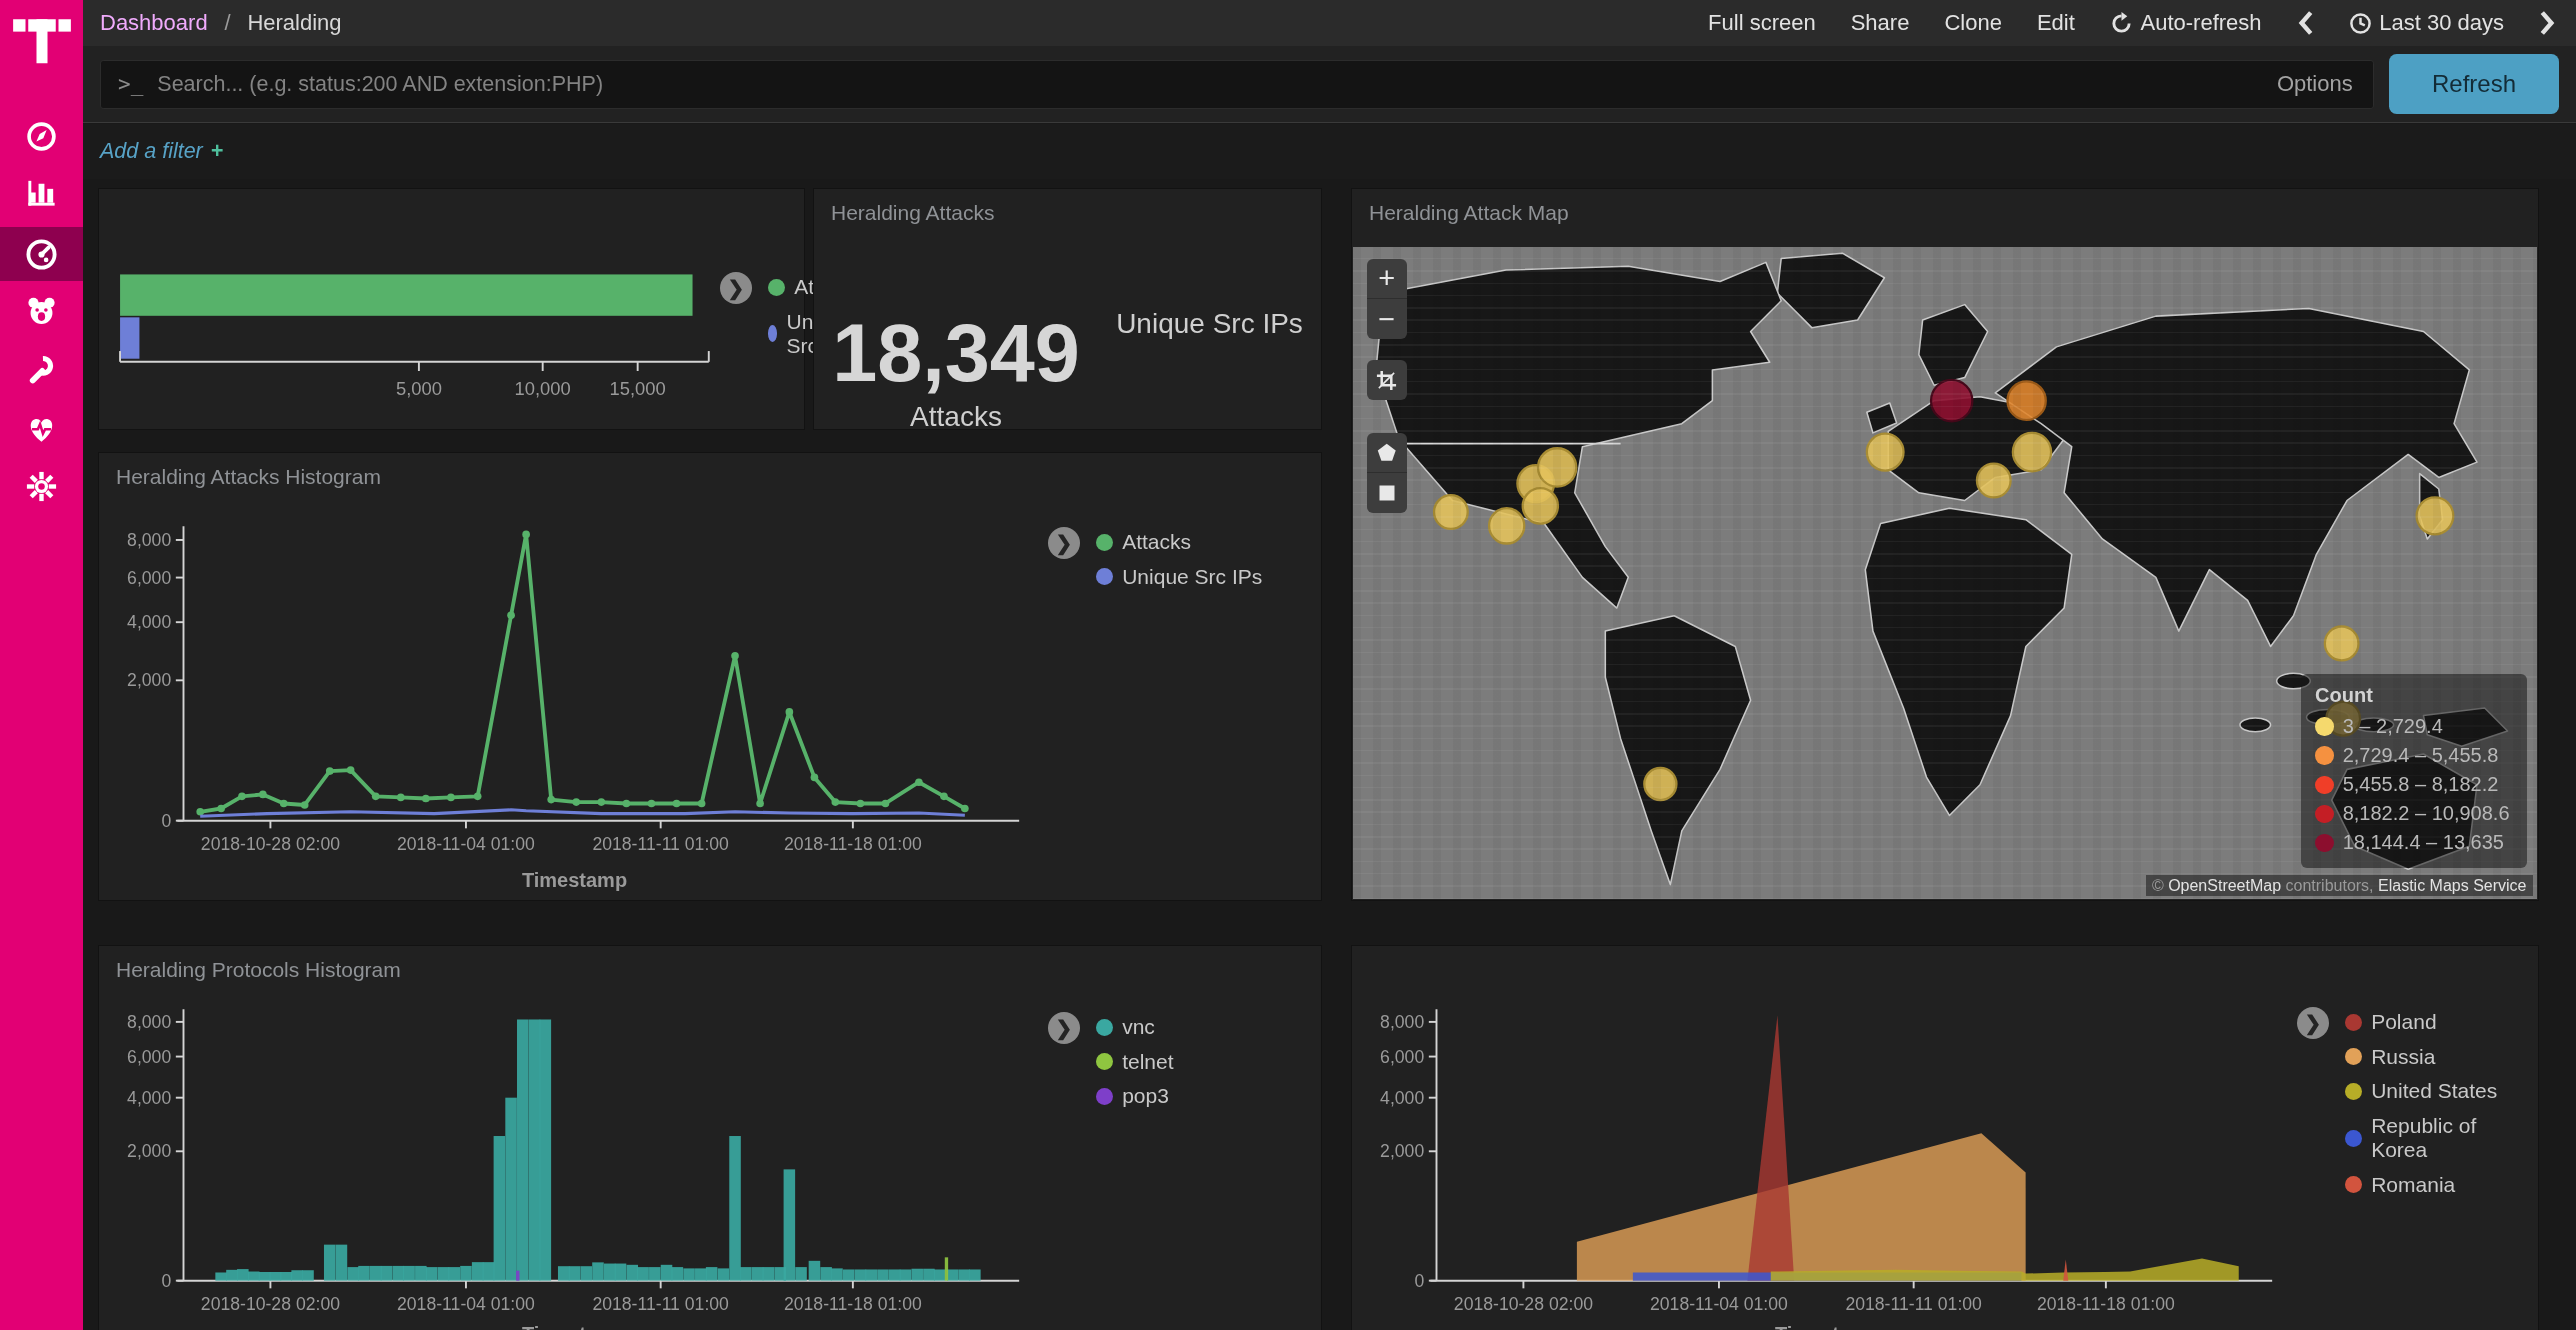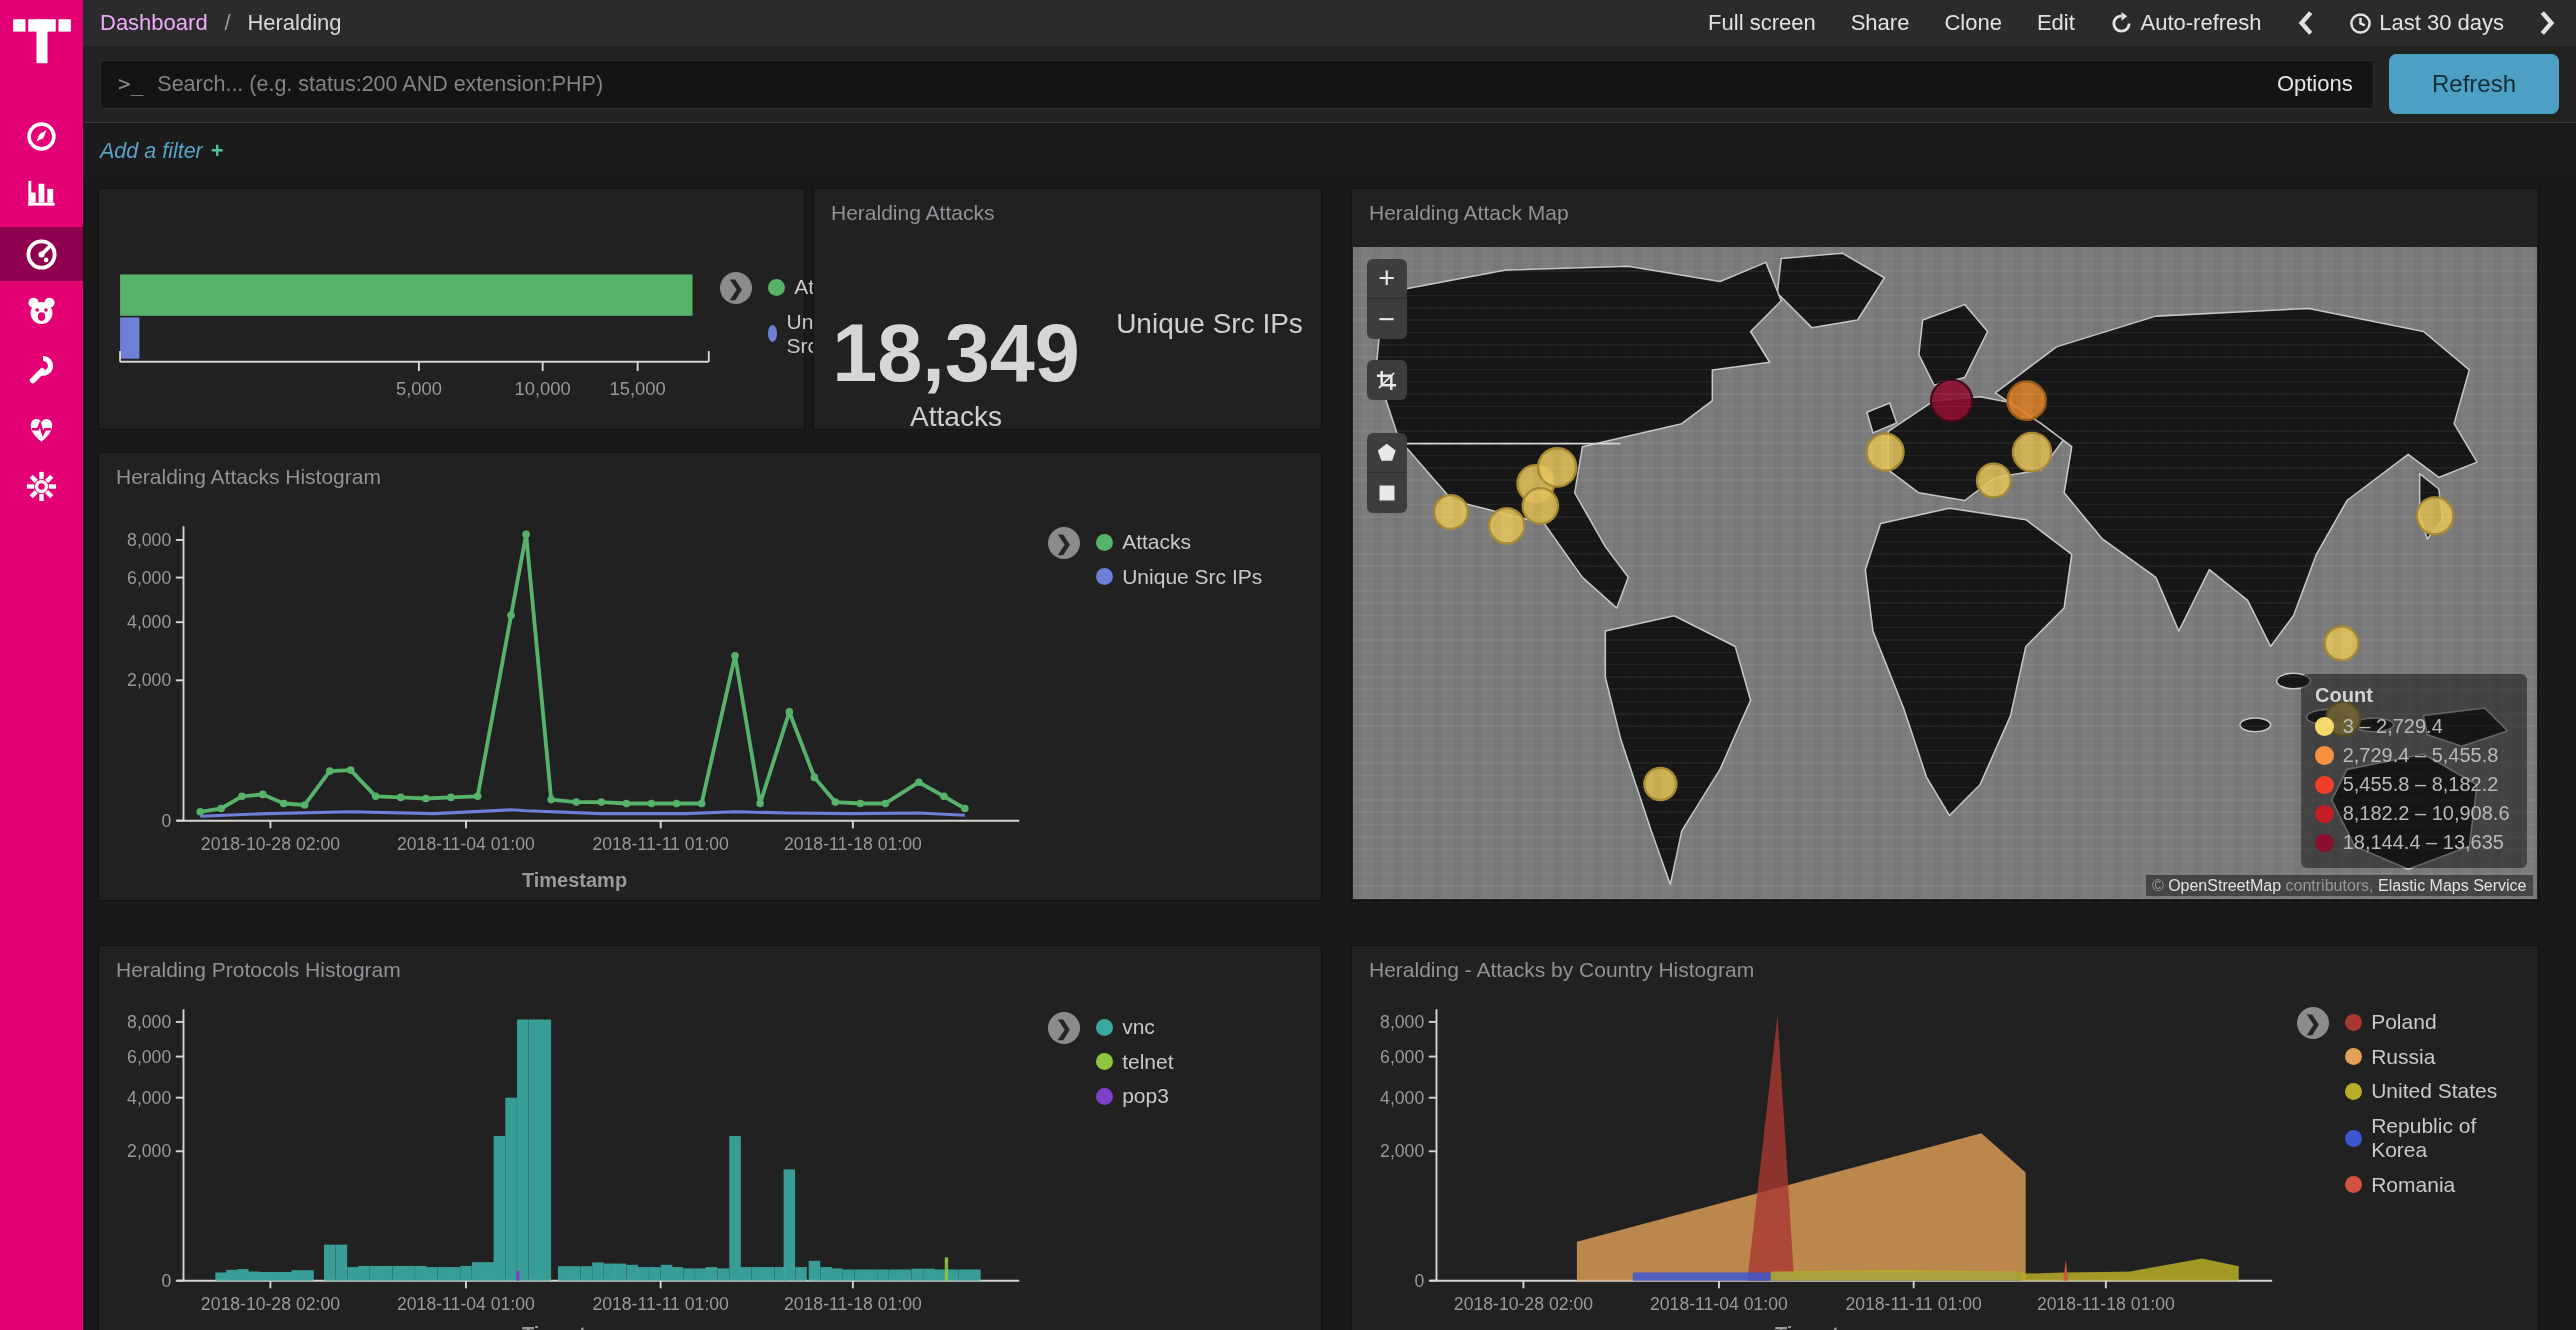--- a/index.html
+++ b/index.html
@@ -13,21 +13,21 @@
   .crumb { margin-left:17px; font-size:22px; color:#d8d8d8; }
   .crumb .root { color:#f0abfc; cursor:pointer; }
   .crumb .sep { color:#9a9a9a; margin:0 10.7px; }
   .top-actions { margin-left:auto; margin-right:20px; display:flex; align-items:center; gap:35px; font-size:22px; color:#e2e2e2; }
   .top-actions .act { cursor:pointer; display:flex; align-items:center; gap:7.7px; }
   .querybar { position:absolute; left:83px; right:0; top:46px; height:77px; background:#222222; border-bottom:1.5px solid #3a3a3a; display:flex; align-items:center; padding:0 17px; z-index:19;}
   .search-box { flex:1; position:relative; height:49px; background:#141414; border:0.8px solid #2c2c2c; border-radius:3.1px; display:flex; align-items:center; }
   .search-prompt { font-family:"DejaVu Sans Mono", monospace; color:#8b8b8b; font-size:21px; margin:0 14px 0 17px; }
   .search-box input { flex:1; background:transparent; border:none; outline:none; color:#cfcfcf; font-size:21.5px; font-family:"Liberation Sans", sans-serif; }
   .search-box input::placeholder { color:#838383; }
-  .options-link { position:absolute; right:20px; color:#e5e5e5; font-size:22px; cursor:pointer; }
+  .options-link { position:absolute; right:20px; color:#a3a3a3; font-size:22px; cursor:pointer; }
   .refresh-btn { margin-left:15.3px; width:170px; height:60px; background:#4da0c4; border:none; border-radius:7.7px; color:#132b36; font-size:24px; font-family:"Liberation Sans", sans-serif; cursor:pointer; }
   .filterbar { position:absolute; left:83px; right:0; top:124px; height:55px; background:#1b1b1b; display:flex; align-items:center; padding:0 17px; font-size:21.5px; }
   .addfilter { color:#57a2c6; cursor:pointer;font-style:italic; }
   .addfilter .plus { color:#4fbf9d; font-weight:bold; margin-left:7.7px; }
   .panel { position:absolute; background:#212121; border:0.8px solid #121212; }
   .ptitle { padding:12.3px 17px; font-size:21px; color:#8f9296; }
   .chart { position:absolute; }
   .xlabel { position:absolute; font-size:20px; font-weight:bold; color:#9a9a9a; text-align:center; }
   .legend { position:absolute; }
   .legend .chev { position:absolute; left:-48px; top:-3.1px; width:32px; height:32px; border-radius:50%; background:#8b8b8b; color:#242424; display:flex; align-items:center; justify-content:center; font-size:20px; font-weight:bold; cursor:pointer; }
@@ -492,21 +492,20 @@
         <span class="lab">telnet</span>
       </div>
       <div class="row">
         <span class="dot" style="background: rgb(126, 63, 201);"></span>
         <span class="lab">pop3</span>
       </div>
     </div>
 </div>
 
 <div class="panel" style="left:1351px; top:945px; width:1188px; height:429px;">
-  <div class="ptitle">Heralding - Attacks by Country Histogram</div>
   <div class="chart" style="left:23px; top:51px; width:905px; height:322px;"><svg width="905" height="322" viewBox="0 0 1180 420">
         <line x1="80" y1="16" x2="80" y2="370" stroke="#d4d4d4" stroke-width="2.5"></line>
         <line x1="72" y1="370" x2="1170" y2="370" stroke="#d4d4d4" stroke-width="2.5"></line>
         <line x1="70" y1="370" x2="80" y2="370" stroke="#d4d4d4" stroke-width="2.5"></line>
         <text x="64" y="378" text-anchor="end" font-size="23" fill="#9a9a9a">0</text>
         <line x1="70" y1="201.23712170353016" x2="80" y2="201.23712170353016" stroke="#d4d4d4" stroke-width="2.5"></line>
         <text x="64" y="209.23712170353016" text-anchor="end" font-size="23" fill="#9a9a9a">2,000</text>
         <line x1="70" y1="131.3332486880123" x2="80" y2="131.3332486880123" stroke="#d4d4d4" stroke-width="2.5"></line>
         <text x="64" y="139.3332486880123" text-anchor="end" font-size="23" fill="#9a9a9a">4,000</text>
         <line x1="70" y1="77.69412035895124" x2="80" y2="77.69412035895124" stroke="#d4d4d4" stroke-width="2.5"></line>

